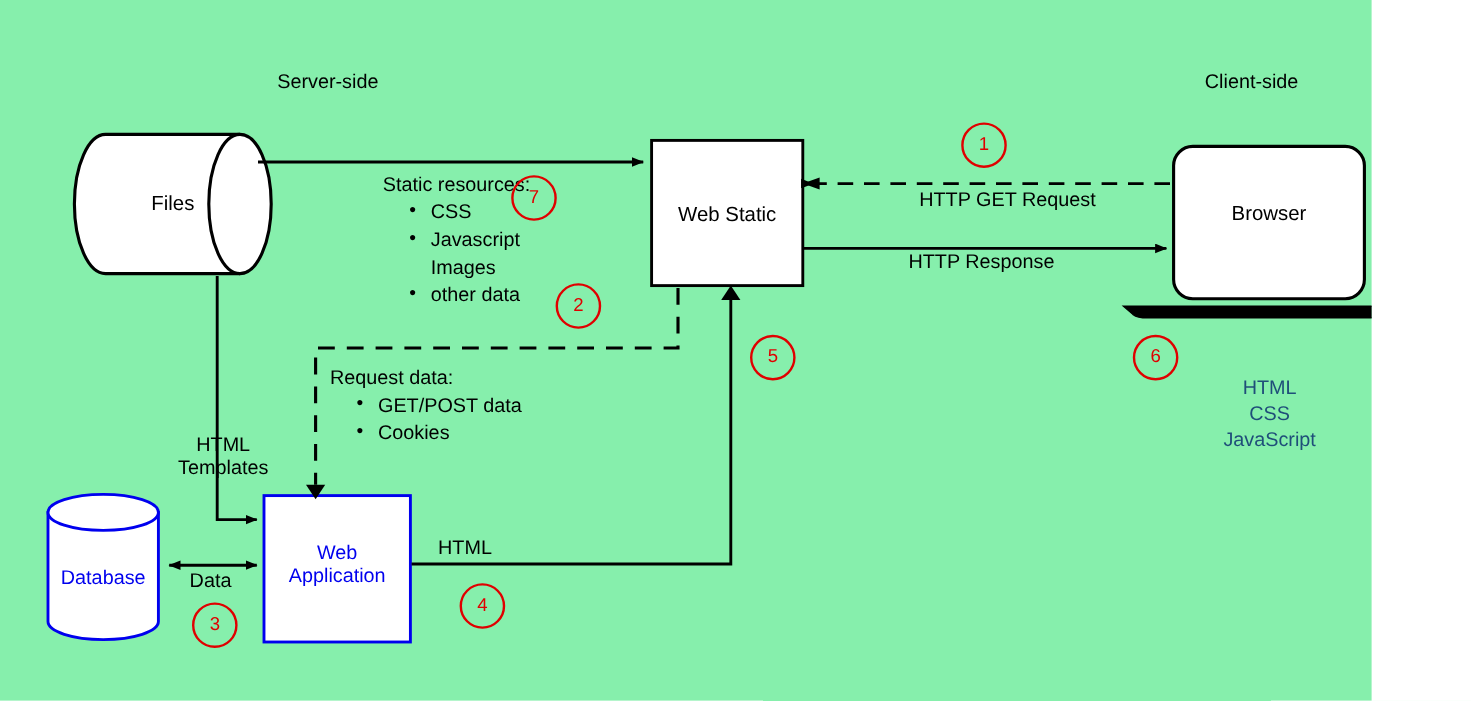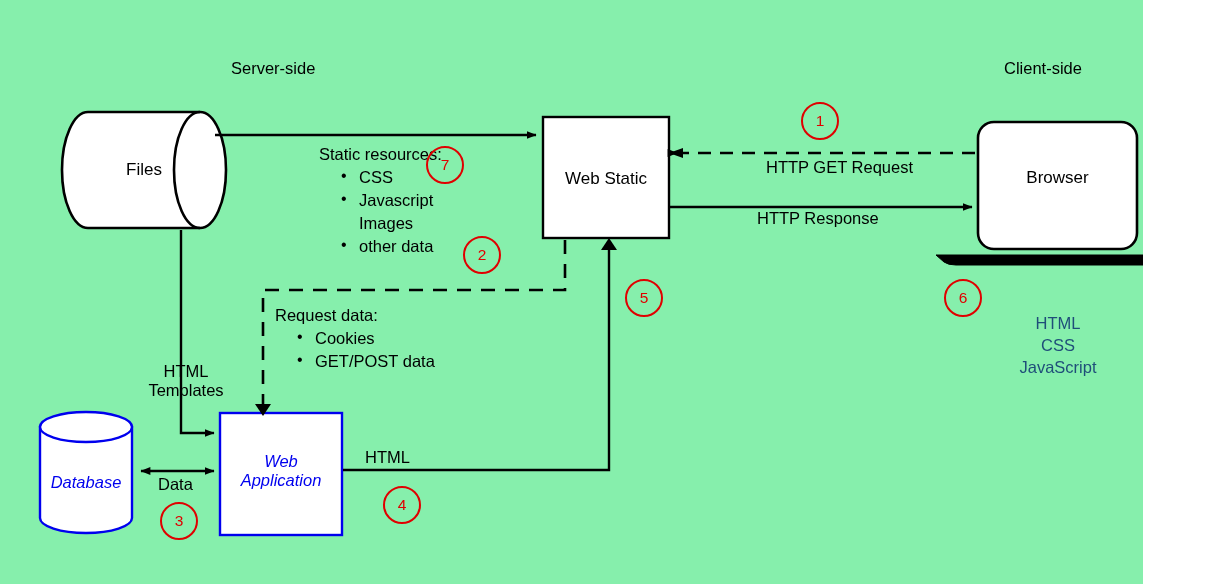--- a/index.html
+++ b/index.html
@@ -37,21 +37,20 @@
     color: #000000;
   }
   .node-label {
     font-size: 17px;
     text-align: center;
   }
   .node-label-blue {
     font-size: 16.5px;
     color: #0000EE;
     text-align: center;
-    font-style: italic;
   }
   .edge-label {
     font-size: 16.5px;
   }
   .list-block {
     position: absolute;
     font-size: 16.5px;
     color: #000000;
     line-height: 1.40;
   }
@@ -187,22 +186,22 @@
       <li class="bulleted">CSS</li>
       <li class="bulleted">Javascript</li>
       <li>Images</li>
       <li class="bulleted">other data</li>
     </ul>
   </div>
 
   <div class="list-block" style="left:275px; top:292px;margin-top:12px;">
     <span class="hdr">Request data:</span>
     <ul>
+      <li class="bulleted">GET/POST data</li>
       <li class="bulleted">Cookies</li>
-      <li class="bulleted">GET/POST data</li>
     </ul>
   </div>
 
   <div class="client-stack" style="left:996px; top:313px; width:124px;">
     <span>HTML</span>
     <span>CSS</span>
     <span>JavaScript</span>
   </div>
 
   <div class="badge" style="left:801px; top:102px;">1</div>

